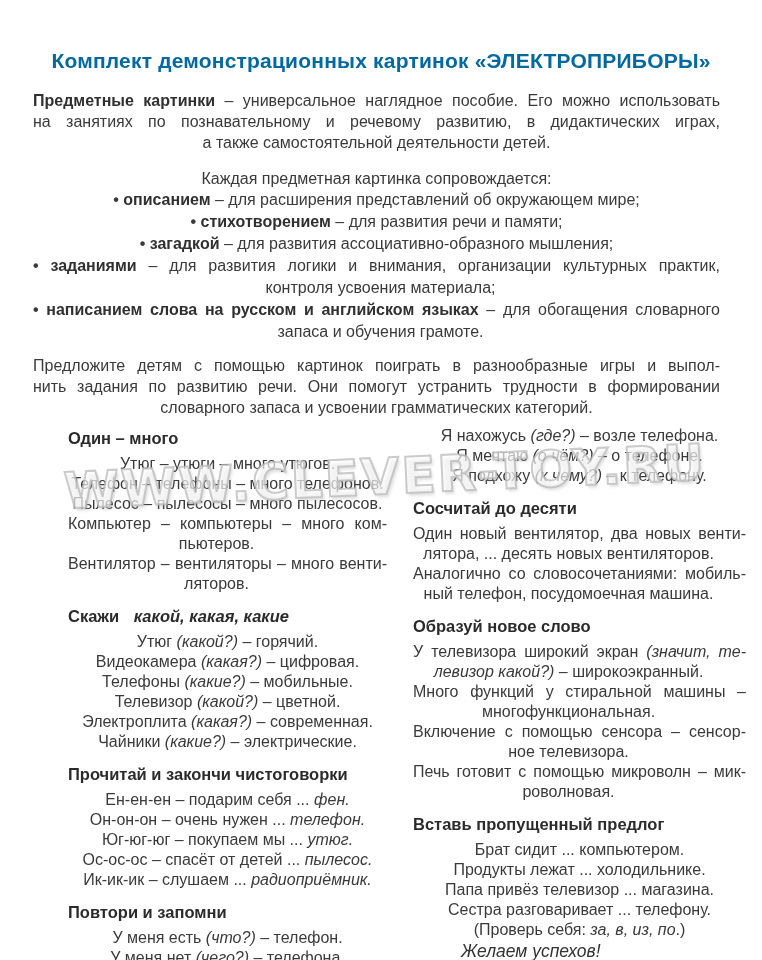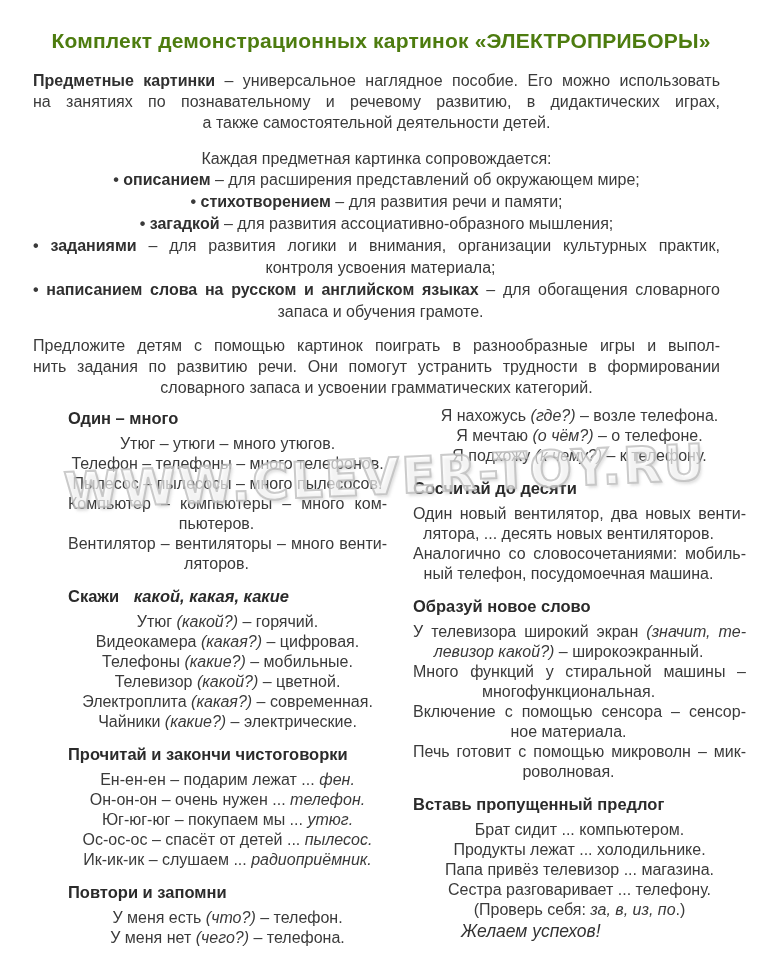--- a/index.html
+++ b/index.html
@@ -11,22 +11,23 @@
     font-family:"Liberation Sans", sans-serif;
     font-size:16px; line-height:20px;
     color:#3a3a3a;
     overflow:hidden;
   }
   .title {
     padding:28px 40px 0 40px;
     text-align:center;
     font-size:21px; line-height:26px;
     font-weight:bold;
-    color:#4d7c0f;
+    color:#0369a1;
     letter-spacing:0.2px;
+    margin-top:20px;
   }
   .top { margin:16px 42px 0 33px; }
   .top .ln { line-height:21px; }
   .lead-wrap { margin-top:15px; }
   .bullets .ln { line-height:22px; }
   .p3-wrap { margin-top:12px; }
 
   .cols { display:flex; margin:8px 16px 0 46px; }
   .col-left  { width:342px; }
   .col-right { width:356px; margin-left:4px; }
@@ -123,21 +124,21 @@
           <div class="hd"><b>Скажи </b><b style="font-style: italic; margin-left: 10px;">какой, какая, какие</b></div>
           <div class="ln ind"><span>Утюг </span><i style="font-style: italic;">(какой?)</i><span> – горячий.</span></div>
           <div class="ln ind"><span>Видеокамера </span><i style="font-style: italic;">(какая?)</i><span> – цифровая.</span></div>
           <div class="ln ind"><span>Телефоны </span><i style="font-style: italic;">(какие?)</i><span> – мобильные.</span></div>
           <div class="ln ind"><span>Телевизор </span><i style="font-style: italic;">(какой?)</i><span> – цветной.</span></div>
           <div class="ln ind"><span>Электроплита </span><i style="font-style: italic;">(какая?)</i><span> – современная.</span></div>
           <div class="ln ind"><span>Чайники </span><i style="font-style: italic;">(какие?)</i><span> – электрические.</span></div>
         </div>
         <div class="block">
           <div class="hd"><b>Прочитай и закончи чистоговорки</b></div>
-          <div class="ln ind"><span>Ен-ен-ен – подарим лежат ... </span><i style="font-style: italic;">фен.</i></div>
+          <div class="ln ind"><span>Ен-ен-ен – подарим себя ... </span><i style="font-style: italic;">фен.</i></div>
           <div class="ln ind"><span>Он-он-он – очень нужен ... </span><i style="font-style: italic;">телефон.</i></div>
           <div class="ln ind"><span>Юг-юг-юг – покупаем мы ... </span><i style="font-style: italic;">утюг.</i></div>
           <div class="ln ind"><span>Ос-ос-ос – спасёт от детей ... </span><i style="font-style: italic;">пылесос.</i></div>
           <div class="ln ind"><span>Ик-ик-ик – слушаем ... </span><i style="font-style: italic;">радиоприёмник.</i></div>
         </div>
         <div class="block">
           <div class="hd"><b>Повтори и запомни</b></div>
           <div class="ln ind"><span>У меня есть </span><i style="">(что?)</i><span> – телефон.</span></div>
           <div class="ln ind"><span>У меня нет </span><i style="font-style: italic;">(чего?)</i><span> – телефона.</span></div>
         </div>
@@ -155,21 +156,21 @@
           <div class="ln j ind"><span>Аналогично со словосочетаниями: мобиль-</span></div>
           <div class="ln"><span>ный телефон, посудомоечная машина.</span></div>
         </div>
         <div class="block">
           <div class="hd"><b>Образуй новое слово</b></div>
           <div class="ln j ind"><span>У телевизора широкий экран </span><i style="font-style: italic;">(значит, те-</i></div>
           <div class="ln"><i style="font-style: italic;">левизор какой?)</i><span> – широкоэкранный.</span></div>
           <div class="ln j ind"><span>Много функций у стиральной машины –</span></div>
           <div class="ln"><span>многофункциональная.</span></div>
           <div class="ln j ind"><span>Включение с помощью сенсора – сенсор-</span></div>
-          <div class="ln"><span>ное материала.</span></div>
+          <div class="ln"><span>ное телевизора.</span></div>
           <div class="ln j ind"><span>Печь готовит с помощью микроволн – мик-</span></div>
           <div class="ln"><span>роволновая.</span></div>
         </div>
         <div class="block">
           <div class="hd"><b>Вставь пропущенный предлог</b></div>
           <div class="ln ind"><span>Брат сидит ... компьютером.</span></div>
           <div class="ln ind"><span>Продукты лежат ... холодильнике.</span></div>
           <div class="ln ind"><span>Папа привёз телевизор ... магазина.</span></div>
           <div class="ln ind"><span>Сестра разговаривает ... телефону.</span></div>
           <div class="ln ind"><span>(Проверь себя: </span><i style="font-style: italic;">за, в, из, по</i><span>.)</span></div>

